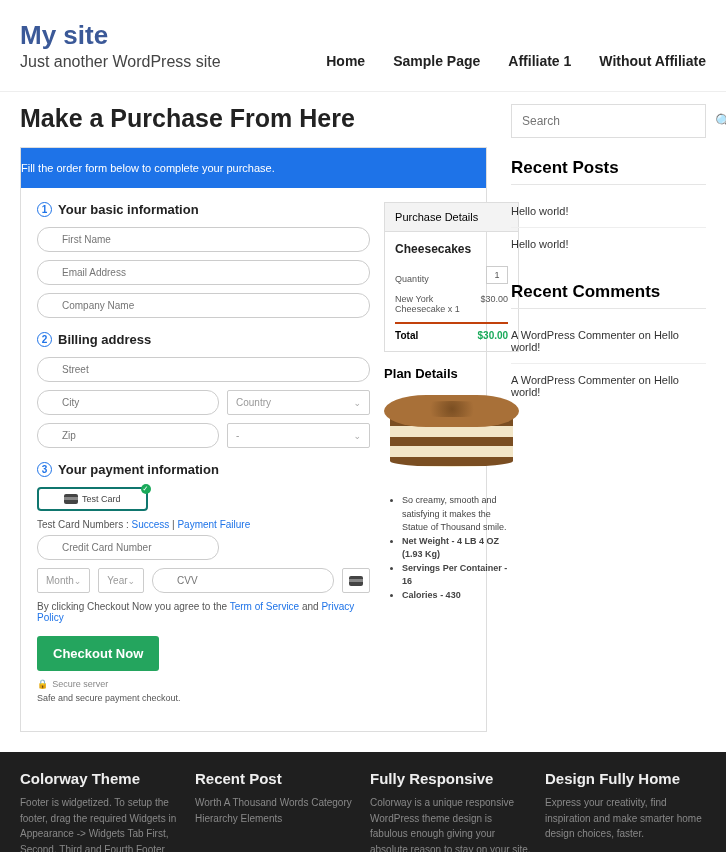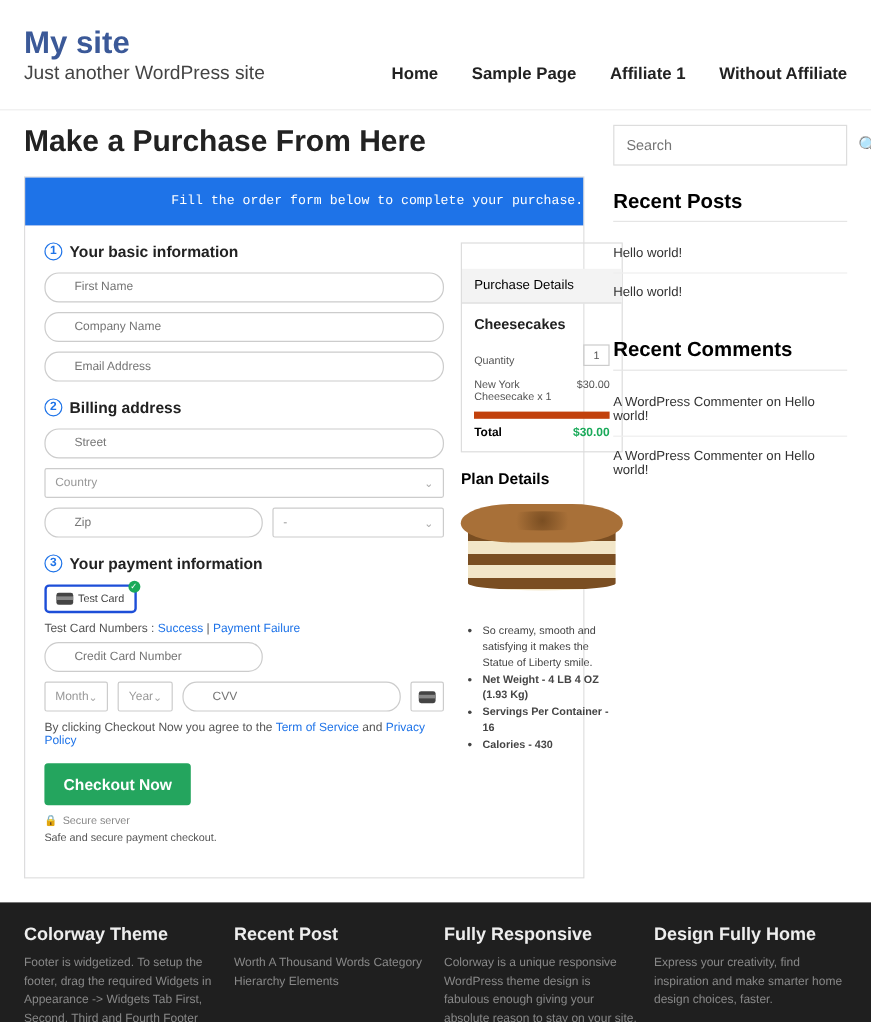--- a/index.html
+++ b/index.html
@@ -11,59 +11,59 @@
     .site-title { color: #3b5998; font-size: 26px; font-weight: 700; }
     .site-tagline { color: #444; font-size: 16px; margin-top: 2px; }
     .nav { display: flex; gap: 28px; }
     .nav-item { font-size: 14px; font-weight: 600; color: #222; cursor: pointer; }
 
     .container { display: flex; padding: 12px 20px 20px 20px; gap: 24px; }
     .main-col { flex: 1; min-width: 0; }
     .page-title { font-size: 25px; font-weight: 700; margin-bottom: 14px; color: #222; }
 
     .order-frame { border: 1px solid #ddd; background: linear-gradient(to bottom, #e8d5e8 0%, #d8c8e0 30%, #c8c8e0 100%); padding: 0; }
-    .order-banner { background: #1e73e8; color: #fff; font-size: 11px; text-align: right; padding: 14px 0; margin: 0 0 0 0; font-family: Liberation Mono, monospace; }
+    .order-banner { background: #1e73e8; color: #fff; font-size: 11px; text-align: left; padding: 14px 0; margin: 0 0 0 0; }
     .order-body { display: flex; gap: 14px; padding: 14px; background: #fff; margin: 0; }
     .order-left { flex: 1.1; padding-left: 2px; }
     .order-right { flex: 0.9; }
 
     .step { margin-bottom: 14px; }
     .step-head { display: flex; align-items: center; gap: 6px; margin-bottom: 10px; }
     .step-num { width: 15px; height: 15px; border-radius: 50%; border: 1.5px solid #1e73e8; color: #1e73e8; font-size: 10px; font-weight: 700; display: flex; align-items: center; justify-content: center; }
     .step-title { font-size: 13px; font-weight: 600; color: #222; }
 
     .field-row { display: flex; gap: 8px; margin-bottom: 8px; }
     .text-input { flex: 1; border: 1px solid #ccc; border-radius: 12px; padding: 6px 24px; font-size: 10px; background: #fff; color: #666; }
     .full { width: 100%; }
     .select-input { flex: 1; border: 1px solid #ccc; border-radius: 2px; padding: 6px 8px; font-size: 10px; color: #999; display: flex; justify-content: space-between; align-items: center; background: #fff; }
     .chev { color: #aaa; font-size: 9px; }
 
-    .card-chip { display: inline-flex; align-items: center; gap: 4px; border: 2px solid #1d4ed8; border-radius: 4px; padding: 5px 8px; position: relative; }
+    .card-chip { display: inline-flex; align-items: center; gap: 4px; border: 2px solid #0f766e; border-radius: 4px; padding: 5px 25px; position: relative; }
     .card-chip::after { content: "✓"; position: absolute; top: -5px; right: -5px; width: 10px; height: 10px; background: #1aaa5a; color: #fff; border-radius: 50%; font-size: 7px; display: flex; align-items: center; justify-content: center; }
     .card-icon { width: 14px; height: 10px; background: #444; border-radius: 2px; position: relative; }
     .card-icon::before { content: ""; position: absolute; top: 3px; left: 0; right: 0; height: 3px; background: #888; }
     .card-chip-label { font-size: 9px; color: #444; }
 
     .tiny-text { font-size: 10px; color: #555; margin: 8px 0 5px; }
     .tiny-link { color: #1e73e8; cursor: pointer; }
 
     .checkout-btn { background: #24a55e; color: #fff; border-radius: 3px; padding: 10px 16px; font-size: 13px; font-weight: 600; cursor: pointer; display: inline-block; margin-top: 8px; }
     .secure-line { display: flex; align-items: center; gap: 4px; margin-top: 8px; font-size: 9px; color: #888; }
     .lock-ico { font-size: 9px; color: #aaa; }
     .safe-line { font-size: 9px; color: #555; margin-top: 4px; }
 
     .details-card { border: 1px solid #ddd; }
-    .details-head { background: #f3f3f3; padding: 8px 10px; font-size: 11px; border-bottom: 1px solid #ddd; margin-top: 21px; }
+    .details-head { background: #f3f3f3; padding: 8px 10px; font-size: 11px; border-bottom: 1px solid #ddd; }
     .details-body { padding: 10px; font-size: 10px; }
     .prod-name { font-size: 12px; font-weight: 700; color: #222; margin-bottom: 10px; }
     .qty-row { display: flex; justify-content: space-between; align-items: flex-end; margin-bottom: 10px; font-size: 9px; color: #555; }
     .qty-box { border: 1px solid #ccc; padding: 3px; width: 22px; text-align: center; font-size: 9px; }
     .line-row { display: flex; justify-content: space-between; font-size: 9px; color: #555; margin-bottom: 8px; }
     .line-row .amt { color: #555; }
-    .total-row { display: flex; justify-content: space-between; font-size: 10px; font-weight: 700; border-top: 6px solid #c2410c; padding-top: 6px; }
+    .total-row { display: flex; justify-content: space-between; font-size: 10px; font-weight: 700; border-top: 2px solid #c2410c; padding-top: 6px; }
     .total-row .amt { color: #1aaa5a; }
 
     .plan-title { font-size: 13px; font-weight: 600; margin: 14px 0 8px; }
     .cake-art { width: 100%; height: 95px; display: flex; align-items: center; justify-content: center; margin-bottom: 10px; }
     .cake { width: 135px; height: 84px; position: relative; }
     .cake-top { position: absolute; top: 0; left: 0; right: 0; height: 32px; background: #a87038; border-radius: 50% / 80%; }
     .cake-topcut { position: absolute; top: 6px; left: 10%; right: 10%; height: 16px; background: radial-gradient(circle at 50% 50%, #7a4e22 0%, #a87038 40%); border-radius: 50%; }
     .cake-mid { position: absolute; top: 22px; left: 6px; right: 6px; height: 50px;
       background: repeating-linear-gradient(to bottom, #7a4e22 0 9px, #f2e6c8 9px 20px);
       border-radius: 0 0 50% 50% / 0 0 12% 12%; }
@@ -116,36 +116,37 @@
 
           <div class="step">
             <div class="step-head">
               <span class="step-num">1</span>
               <span class="step-title">Your basic information</span>
             </div>
             <div class="field-row">
               <input class="text-input" placeholder="First Name" style="">
             </div>
             <div class="field-row">
+                <input class="text-input full" placeholder="Email Address" style="">
+              </div>
+            <div class="field-row">
                 <input class="text-input full" placeholder="Company Name" style="">
-              </div>
-            <div class="field-row">
-                <input class="text-input full" placeholder="Email Address" style="">
               </div>
           </div>
 
           <div class="step">
             <div class="step-head">
               <span class="step-num">2</span>
               <span class="step-title">Billing address</span>
             </div>
             <div class="field-row">
                 <input class="text-input full" placeholder="Street" style="">
               </div>
             <div class="field-row">
+              <input class="text-input" placeholder="City" style="">
               <div class="select-input">
                   <span>Country</span>
                   <span class="chev">⌄</span>
                 </div>
             </div>
             <div class="field-row">
               <input class="text-input" placeholder="Zip" style="">
               <div class="select-input">
                   <span>-</span>
                   <span class="chev">⌄</span>
@@ -219,21 +220,21 @@
 
           <div class="plan-title">Plan Details</div>
           <div class="cake-art">
             <div class="cake">
               <div class="cake-mid"></div>
               <div class="cake-top"></div>
               <div class="cake-topcut"></div>
             </div>
           </div>
           <ul class="bullets">
-            <li>So creamy, smooth and satisfying it makes the Statue of Liberty smile.</li>
+            <li>So creamy, smooth and satisfying it makes the Statue of Thousand smile.</li>
             <li><strong>Net Weight - 4 LB 4 OZ (1.93 Kg)</strong></li>
             <li><strong>Servings Per Container - 16</strong></li>
             <li><strong>Calories - 430</strong></li>
           </ul>
         </div>
       </div>
     </div>
   </div>
 
   <aside class="sidebar">

